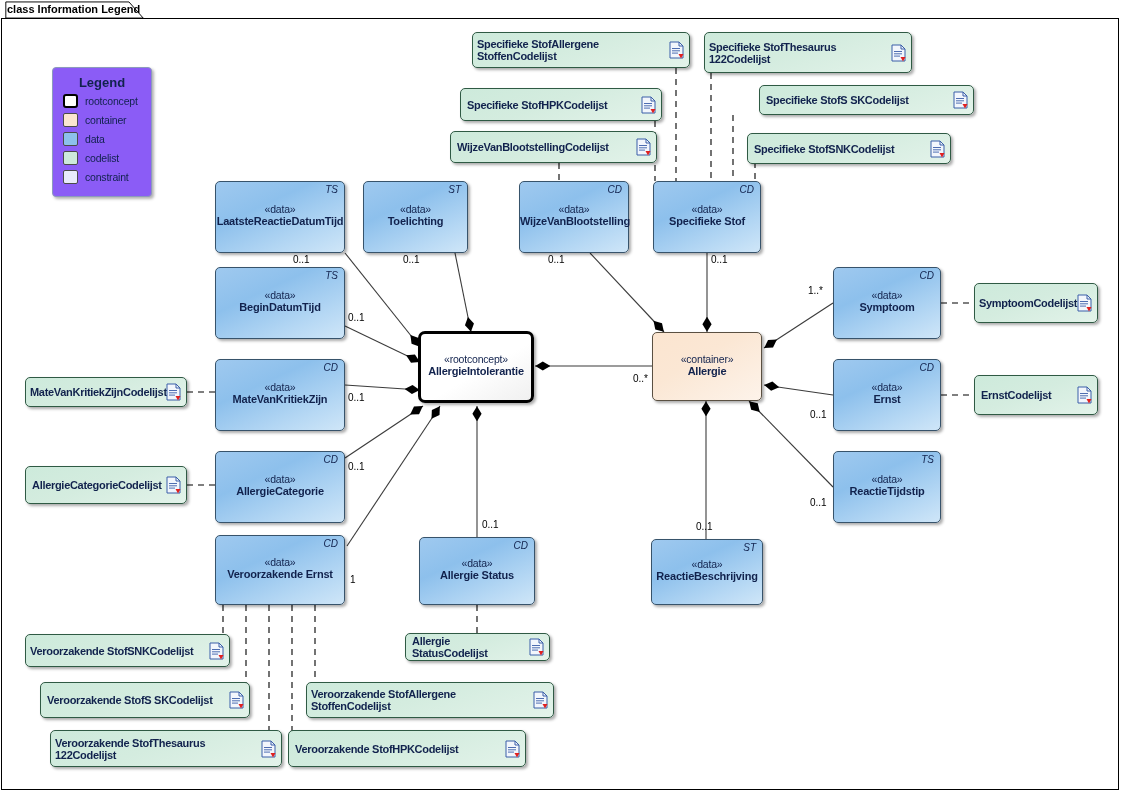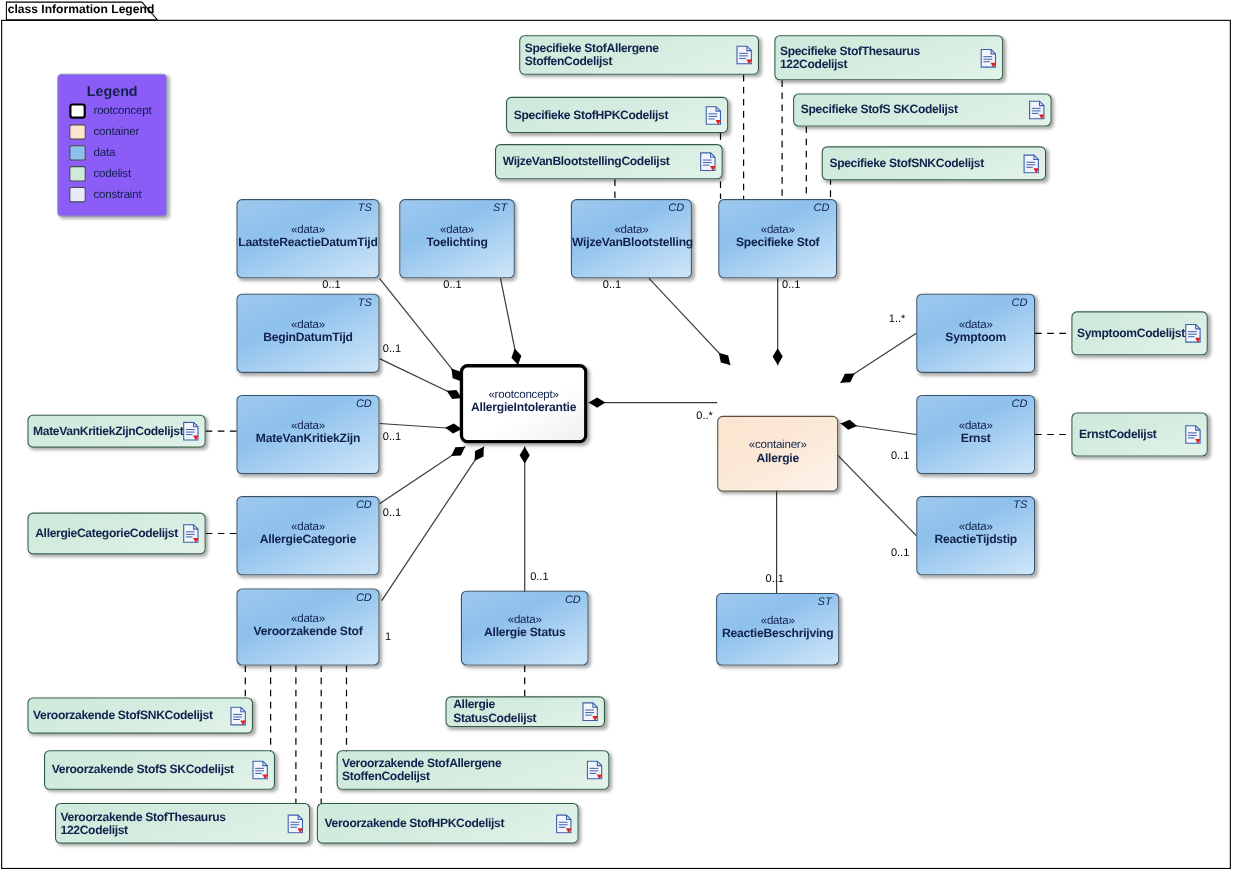--- a/index.html
+++ b/index.html
@@ -110,21 +110,20 @@
     position: absolute;
     left: 0; right: 0;
     top: 50%;
     transform: translateY(-60%);
   }
 
   
   .cont-node {
     background: linear-gradient(150deg, #fbe5d0 0%, #fbe7d4 40%, #fdf3ea 100%);
     border: 1px solid #5a5042;
-    margin-top: 46px;
   }
   .cont-node .inner {
     position: absolute;
     left: 0; right: 0;
     top: 50%;
     transform: translateY(-60%);
   }
 
   
   .code-node {
@@ -344,21 +343,21 @@
       <path d="M10 1 V5 H14" fill="none" stroke="#3b5ea8" stroke-width="1"></path>
       <g stroke="#3b5ea8" stroke-width="0.9">
           <line x1="3" y1="7.5" x2="11" y2="7.5"></line>
           <line x1="3" y1="9.8" x2="11" y2="9.8"></line>
           <line x1="3" y1="12.1" x2="9" y2="12.1"></line>
         </g>
       <path d="M9.5 13 L14.5 13 L12 17.5 Z" fill="#e02020"></path>
     </svg>
   </div>
 
-  <div class="node code-node" style="left:721px;top:85px;width:235px;height:30px">
+  <div class="node code-node" style="left:759px;top:85px;width:215px;height:30px">
     <span class="clabel">Specifieke StofS SKCodelijst</span>
     <svg class="doc-icon" viewBox="0 0 15 18">
       <path d="M1 1 H10 L14 5 V17 H1 Z" fill="#f2f6fc" stroke="#3b5ea8" stroke-width="1"></path>
       <path d="M10 1 V5 H14" fill="none" stroke="#3b5ea8" stroke-width="1"></path>
       <g stroke="#3b5ea8" stroke-width="0.9">
           <line x1="3" y1="7.5" x2="11" y2="7.5"></line>
           <line x1="3" y1="9.8" x2="11" y2="9.8"></line>
           <line x1="3" y1="12.1" x2="9" y2="12.1"></line>
         </g>
       <path d="M9.5 13 L14.5 13 L12 17.5 Z" fill="#e02020"></path>
@@ -446,21 +445,21 @@
     <div class="inner">
       <div class="stereo">«data»</div>
       <div class="nname">AllergieCategorie</div>
     </div>
   </div>
 
   <div class="node data-node" style="left:215px;top:535px;width:130px;height:70px">
     <span class="ptype">CD</span>
     <div class="inner">
       <div class="stereo">«data»</div>
-      <div class="nname">Veroorzakende Stof</div>
+      <div class="nname">Veroorzakende Ernst</div>
     </div>
   </div>
 
   <div class="node data-node" style="left:419px;top:537px;width:116px;height:68px">
     <span class="ptype">CD</span>
     <div class="inner">
       <div class="stereo">«data»</div>
       <div class="nname">Allergie Status</div>
     </div>
   </div>

